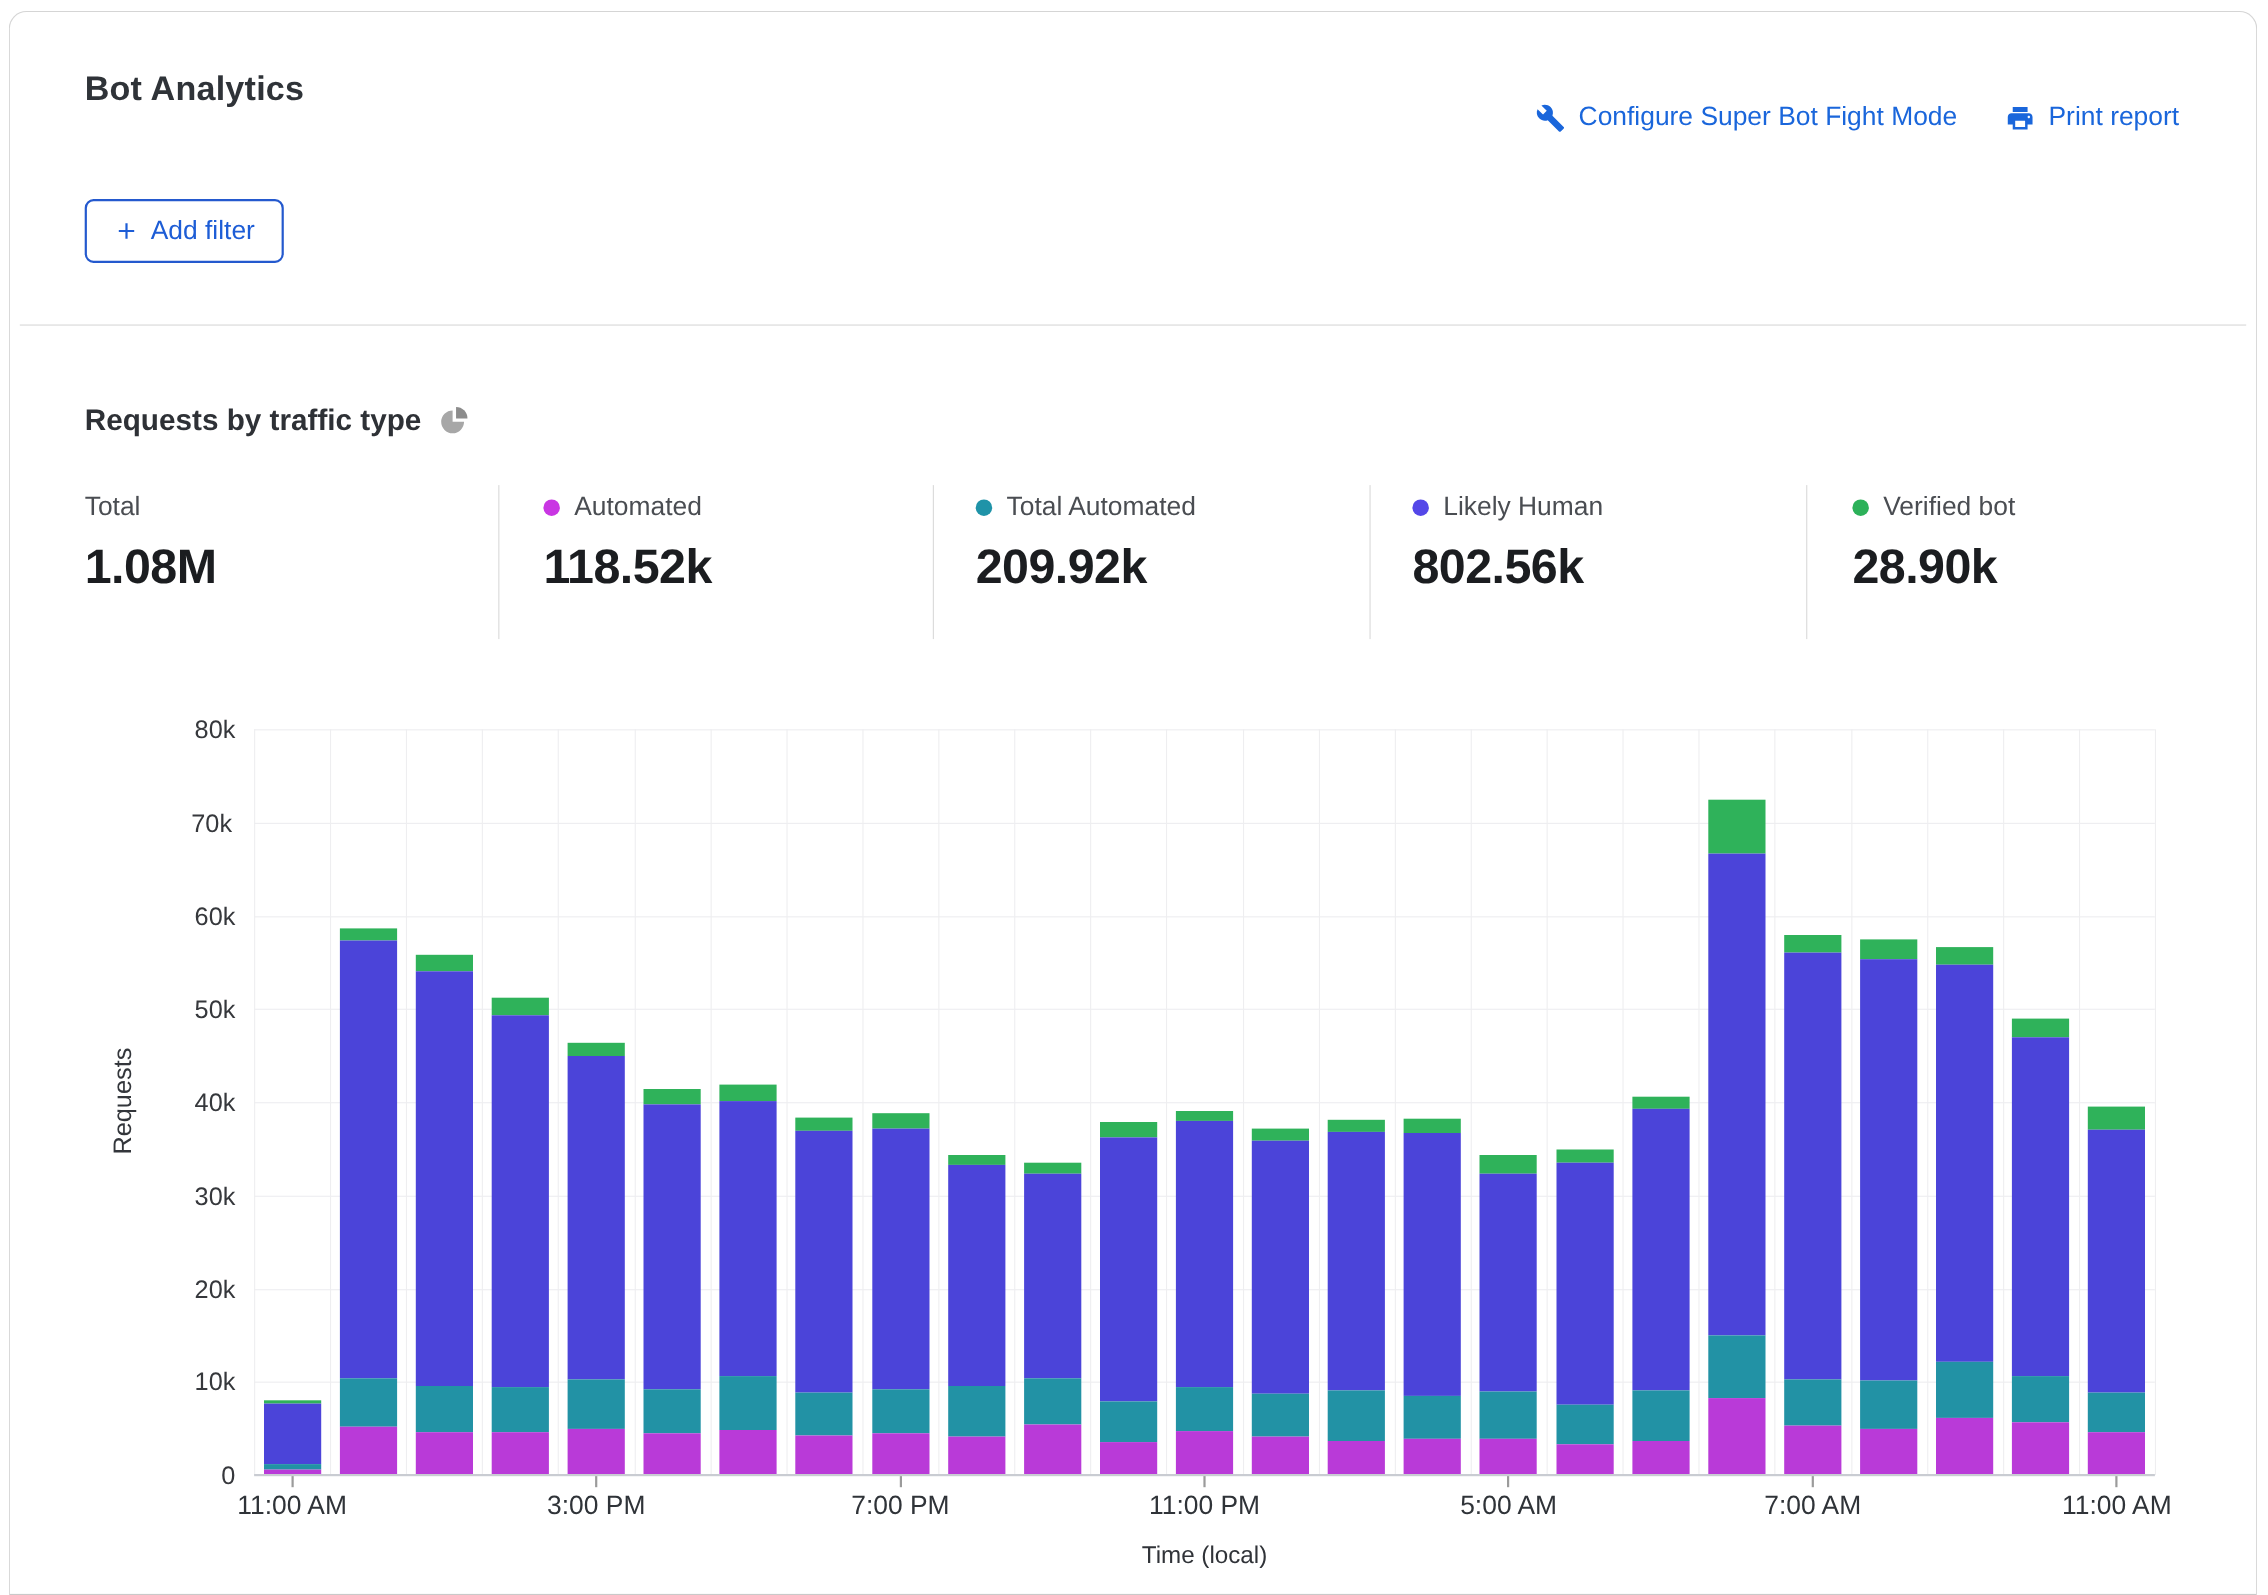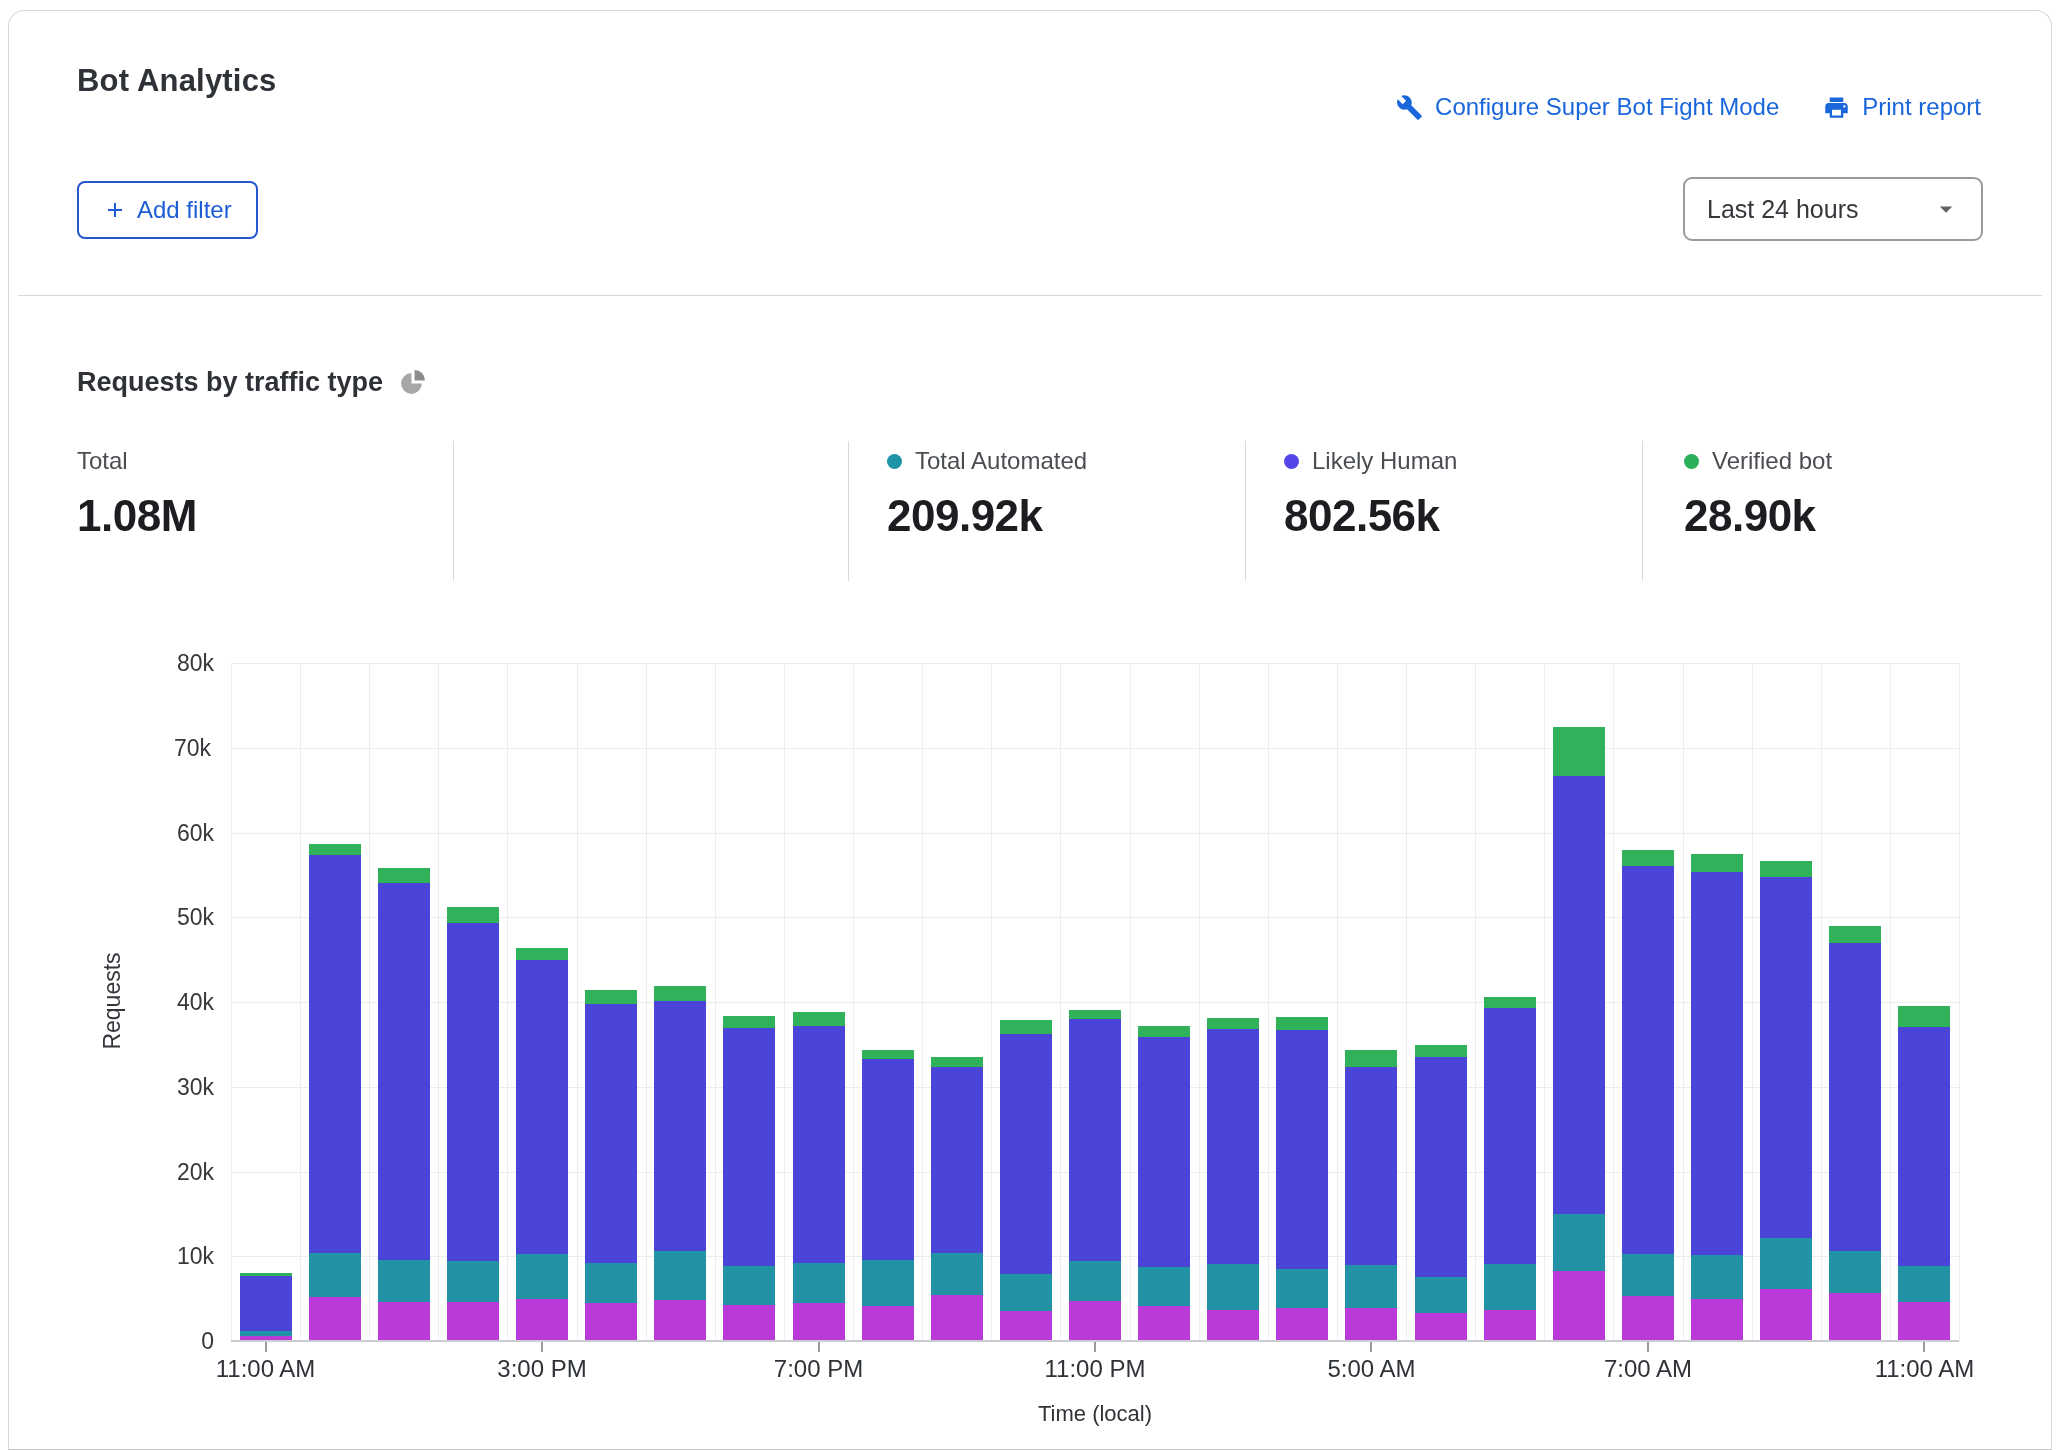--- a/index.html
+++ b/index.html
@@ -64,47 +64,46 @@
 
   <button class="add-filter">
     <span style="display:inline-flex;">
       <svg width="24" height="24" viewBox="0 0 24 24" fill="#1d5dd6">
           <path d="M19 13h-6v6h-2v-6H5v-2h6V5h2v6h6v2z"></path>
         </svg>
     </span>
     <span>Add filter</span>
   </button>
 
-  <div class="select">
-    <span class="val">Last 24 hours</span>
-    <span style="display:inline-flex;">
-      <svg width="30" height="30" viewBox="0 0 24 24" fill="#5f6368">
-          <path d="M7 10l5 5 5-5z"></path>
-        </svg>
-    </span>
-  </div>
 
   <div class="divider"></div>
 
   <div class="section-row">
     <h2 class="section-title">Requests by traffic type</h2>
     <span style="display:inline-flex;margin-top:2px;">
       <svg width="27" height="27" viewBox="0 0 26 26">
         <path d="M12 3 A10 10 0 1 0 22 13 L12 13 Z" fill="#a7a7a7"></path>
         <path d="M15 0 A10 10 0 0 1 25 10 L15 10 Z" fill="#8c8c8c"></path>
       </svg>
     </span>
   </div>
 
   <div class="stats">
     <div class="stat" style="left:68px;">
       <div class="stat-label-row">
           <span class="stat-label">Total</span>
         </div>
       <div class="stat-value">1.08M</div>
+    </div>
+    <div class="stat" style="left:485px;">
+      <div class="stat-label-row">
+          <span class="dot" style="background: rgb(201, 54, 227);"></span>
+          <span class="stat-label">Automated</span>
+        </div>
+      <div class="stat-value">118.52k</div>
     </div>
     <div class="stat" style="left:878px;">
       <div class="stat-label-row">
           <span class="dot" style="background: rgb(31, 147, 168);"></span>
           <span class="stat-label">Total Automated</span>
         </div>
       <div class="stat-value">209.92k</div>
     </div>
     <div class="stat" style="left:1275px;">
       <div class="stat-label-row">

